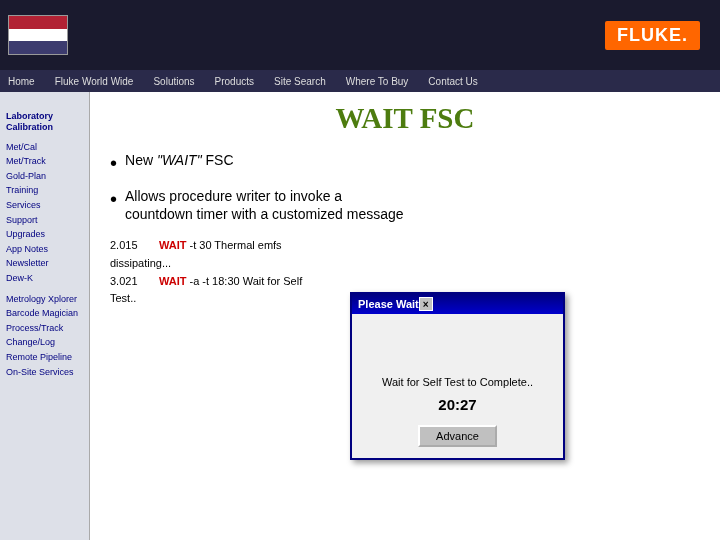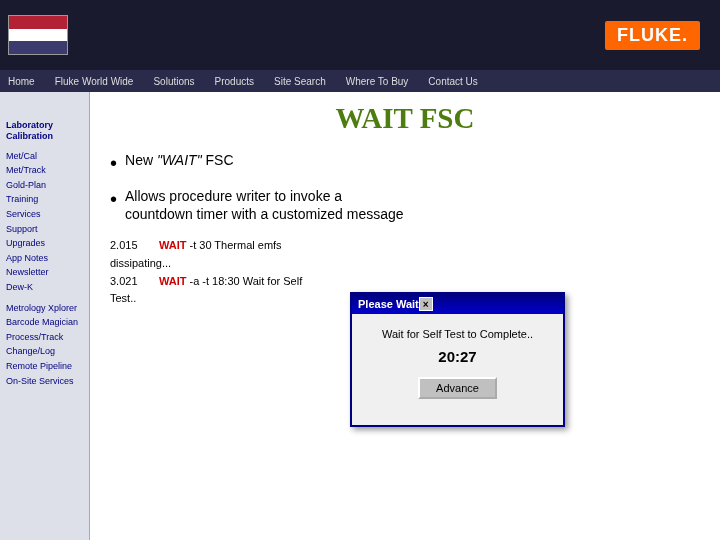--- a/index.html
+++ b/index.html
@@ -72,21 +72,21 @@
     .main-layout {
       display: flex;
       height: calc(540px - 92px);
     }
 
     
     .sidebar {
       width: 90px;
       background: #dde0e8;
       border-right: 1px solid #aaaaaa;
-      padding: 24px 0;
+      padding: 15px 0;
       flex-shrink: 0;
     }
     .sidebar-section-title {
       color: #000080;
       font-size: 9px;
       font-weight: bold;
       padding: 4px 6px 1px 6px;
       line-height: 1.2;
     }
     .sidebar-item {
@@ -175,22 +175,23 @@
       color: #000000;
       font-size: 10px;
       width: 14px;
       height: 14px;
       display: flex;
       align-items: center;
       justify-content: center;
       cursor: pointer;
     }
     .dialog-body {
-      padding: 14px 16px 26px 16px;
+      padding: 14px 16px 11px 16px;
       text-align: center;
+      margin-top: 48px;
     }
     .dialog-message {
       font-size: 11px;
       color: #000000;
       margin-bottom: 8px;
     }
     .dialog-timer {
       font-size: 15px;
       font-weight: bold;
       color: #000000;

